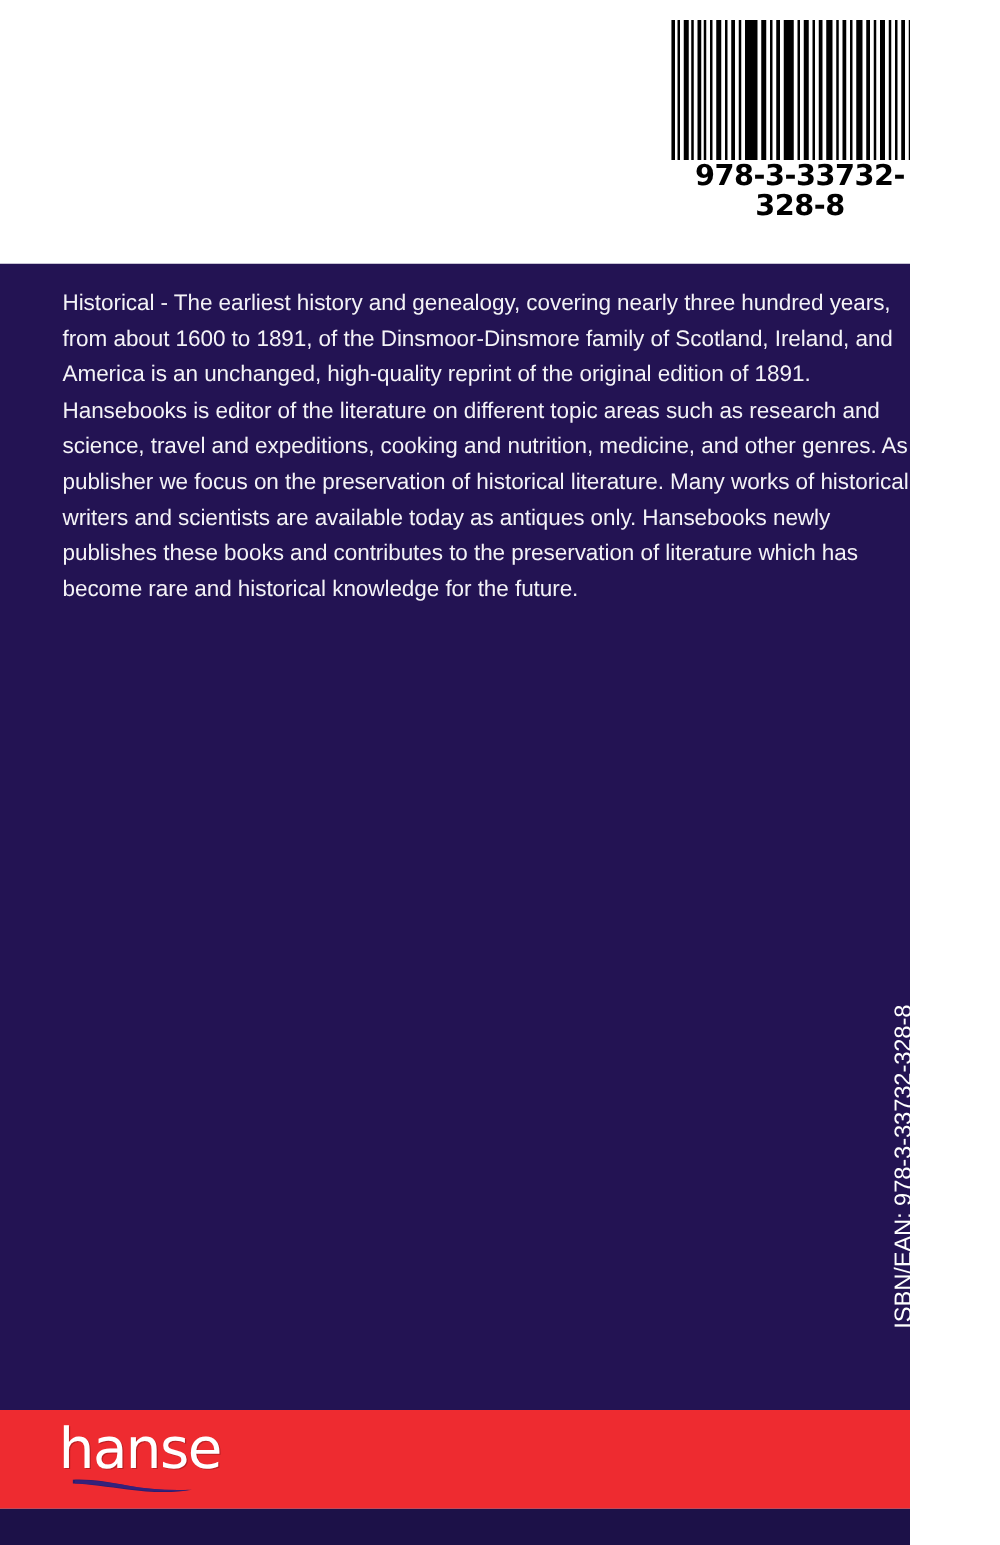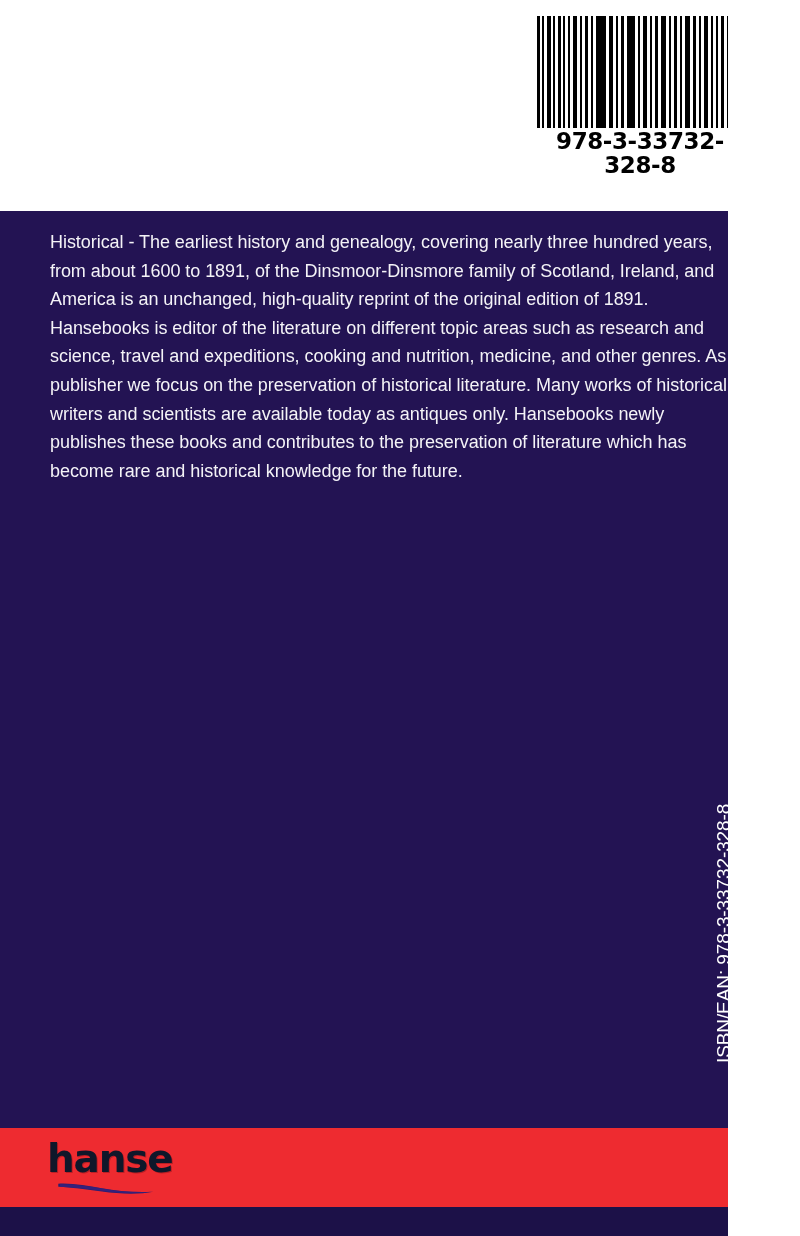--- a/index.html
+++ b/index.html
@@ -113,23 +113,23 @@
     left: 47px;
     top: 6px;
     width: 210px;
     height: 66px;
   }
   .logo-word {
     position: absolute;
     left: 0;
     top: 0;
     font-family: "DejaVu Sans", sans-serif;
-    font-size: 39px;
-    font-weight: 700;
-    color: #0f172a;
+    font-size: 45px;
+    font-weight: 400;
+    color: #ffffff;
     letter-spacing: -1.2px;
     line-height: 50px;
     text-shadow: 1px 1px 0 rgba(90,10,15,0.35);
   }
   .logo-swoosh {
     position: absolute;
     left: 2px;
     top: 48px;
     width: 118px;
     height: 12px;

